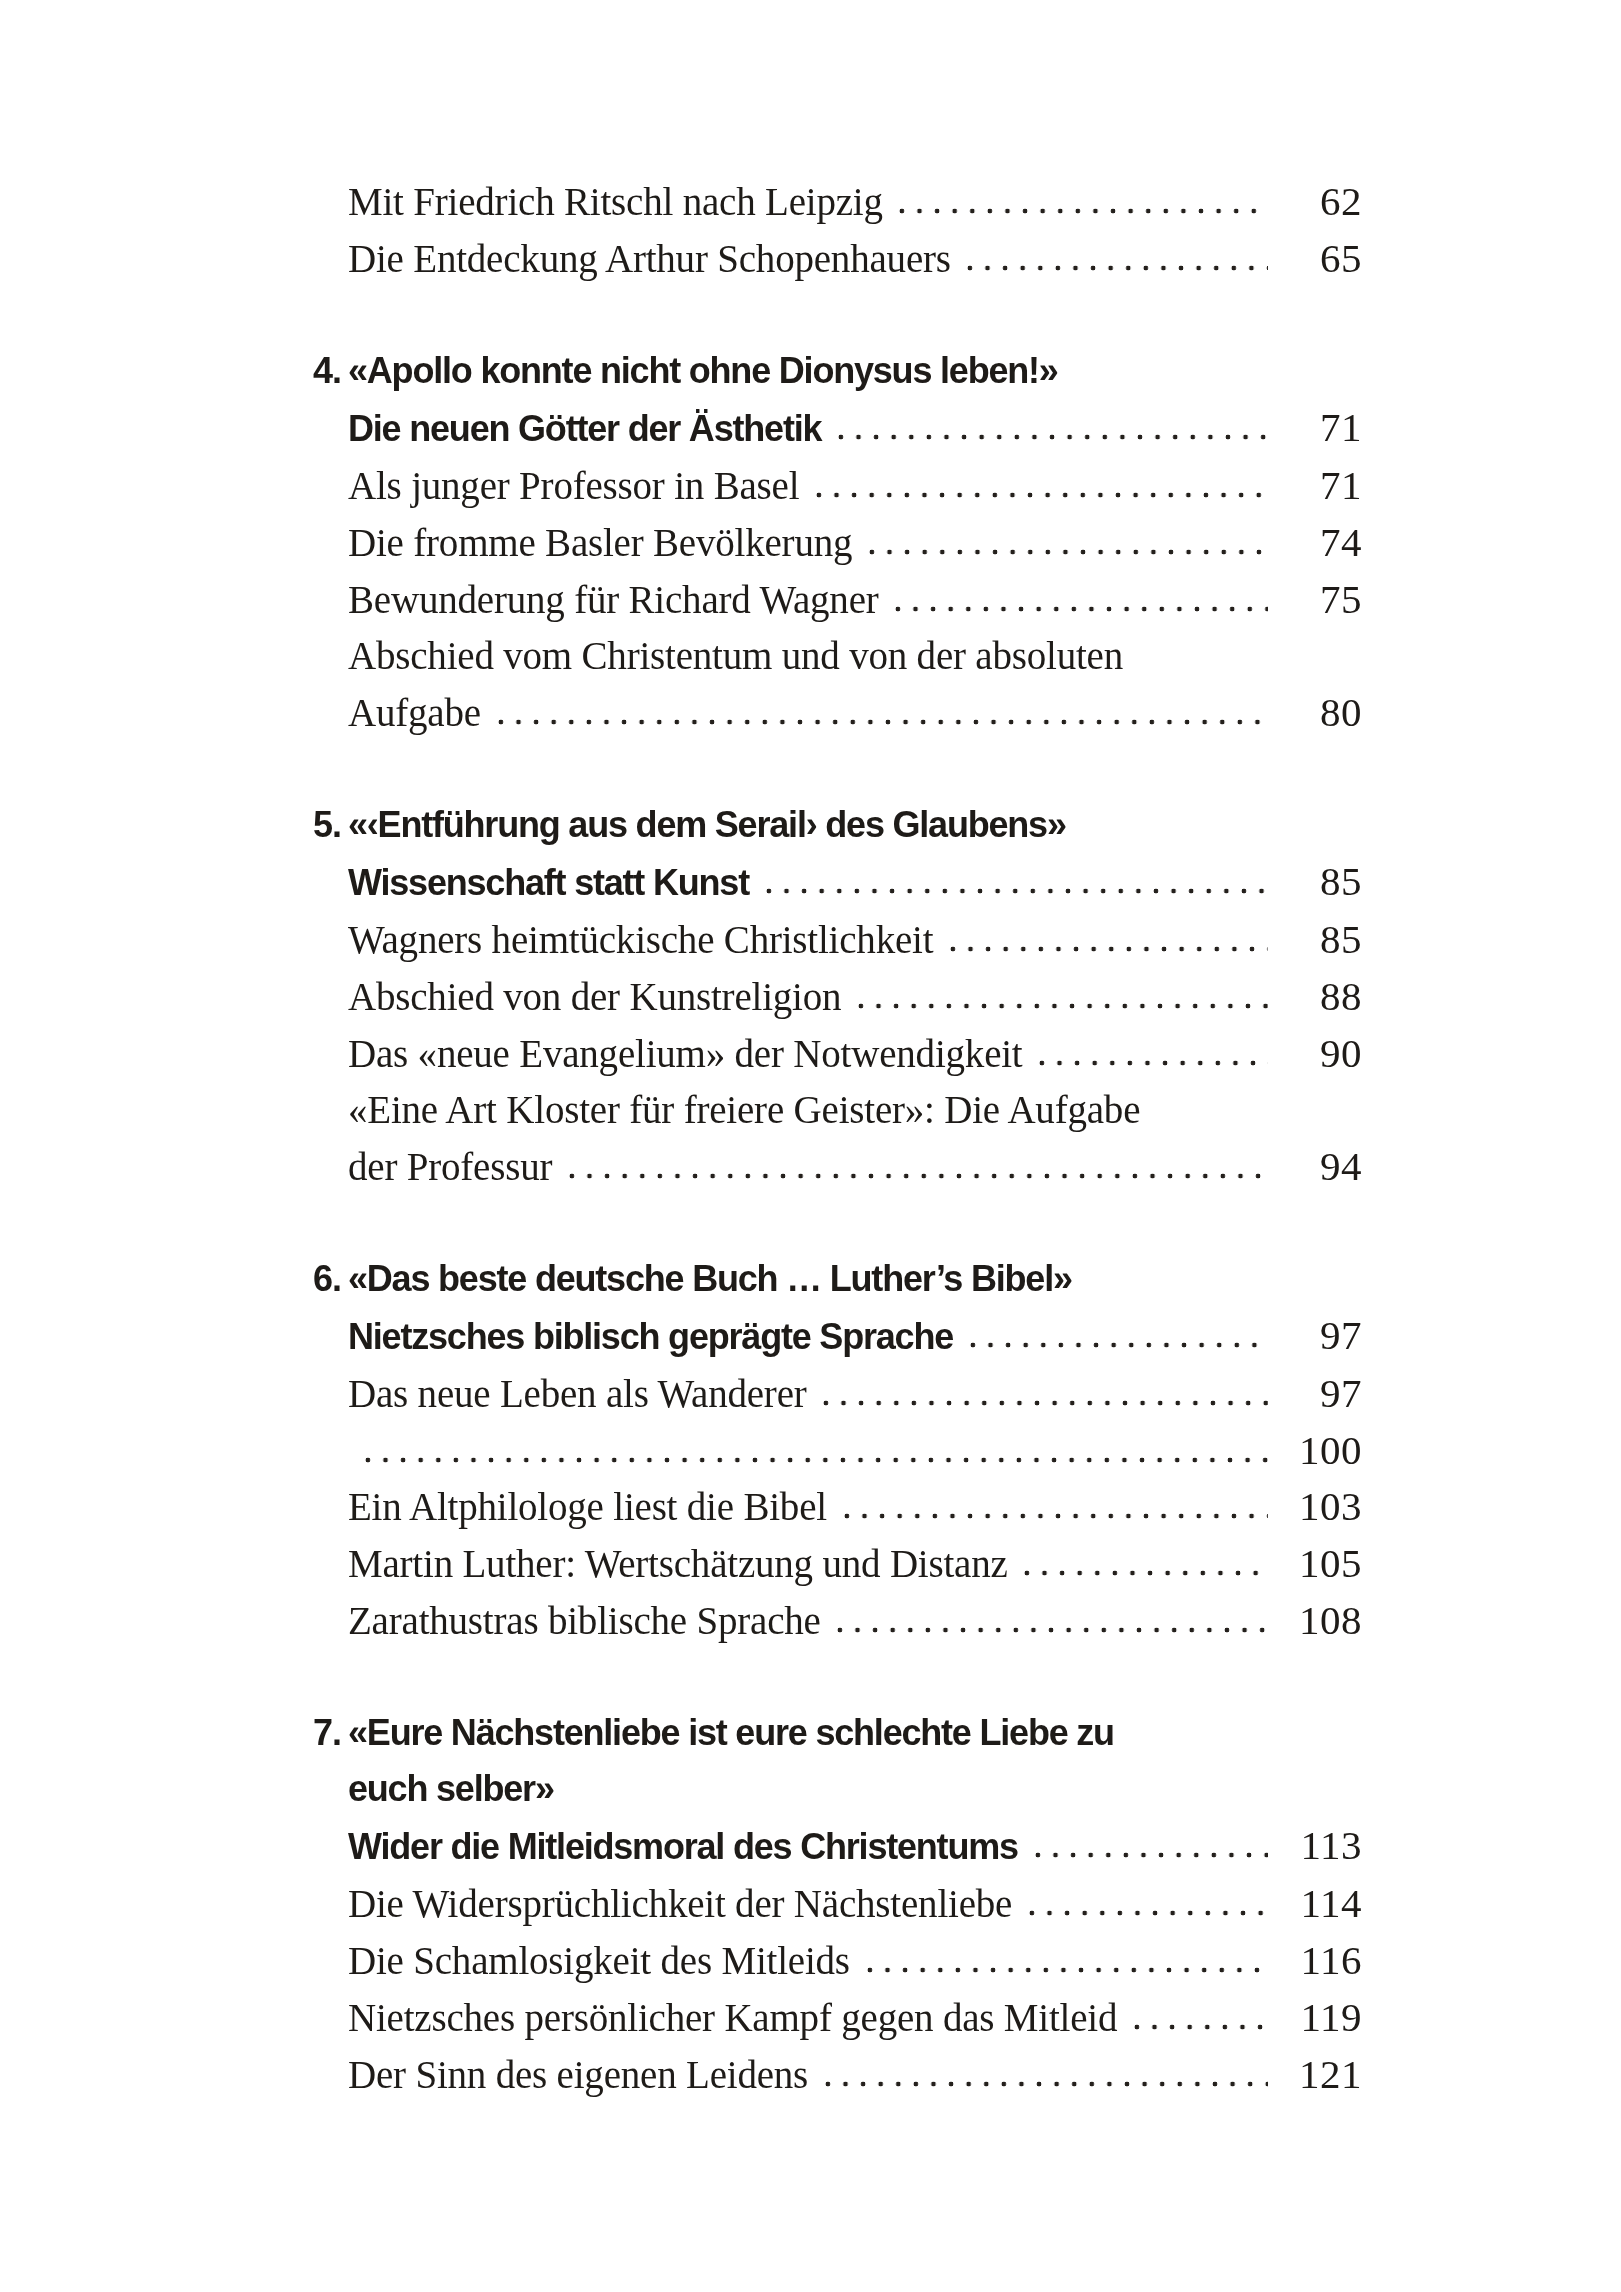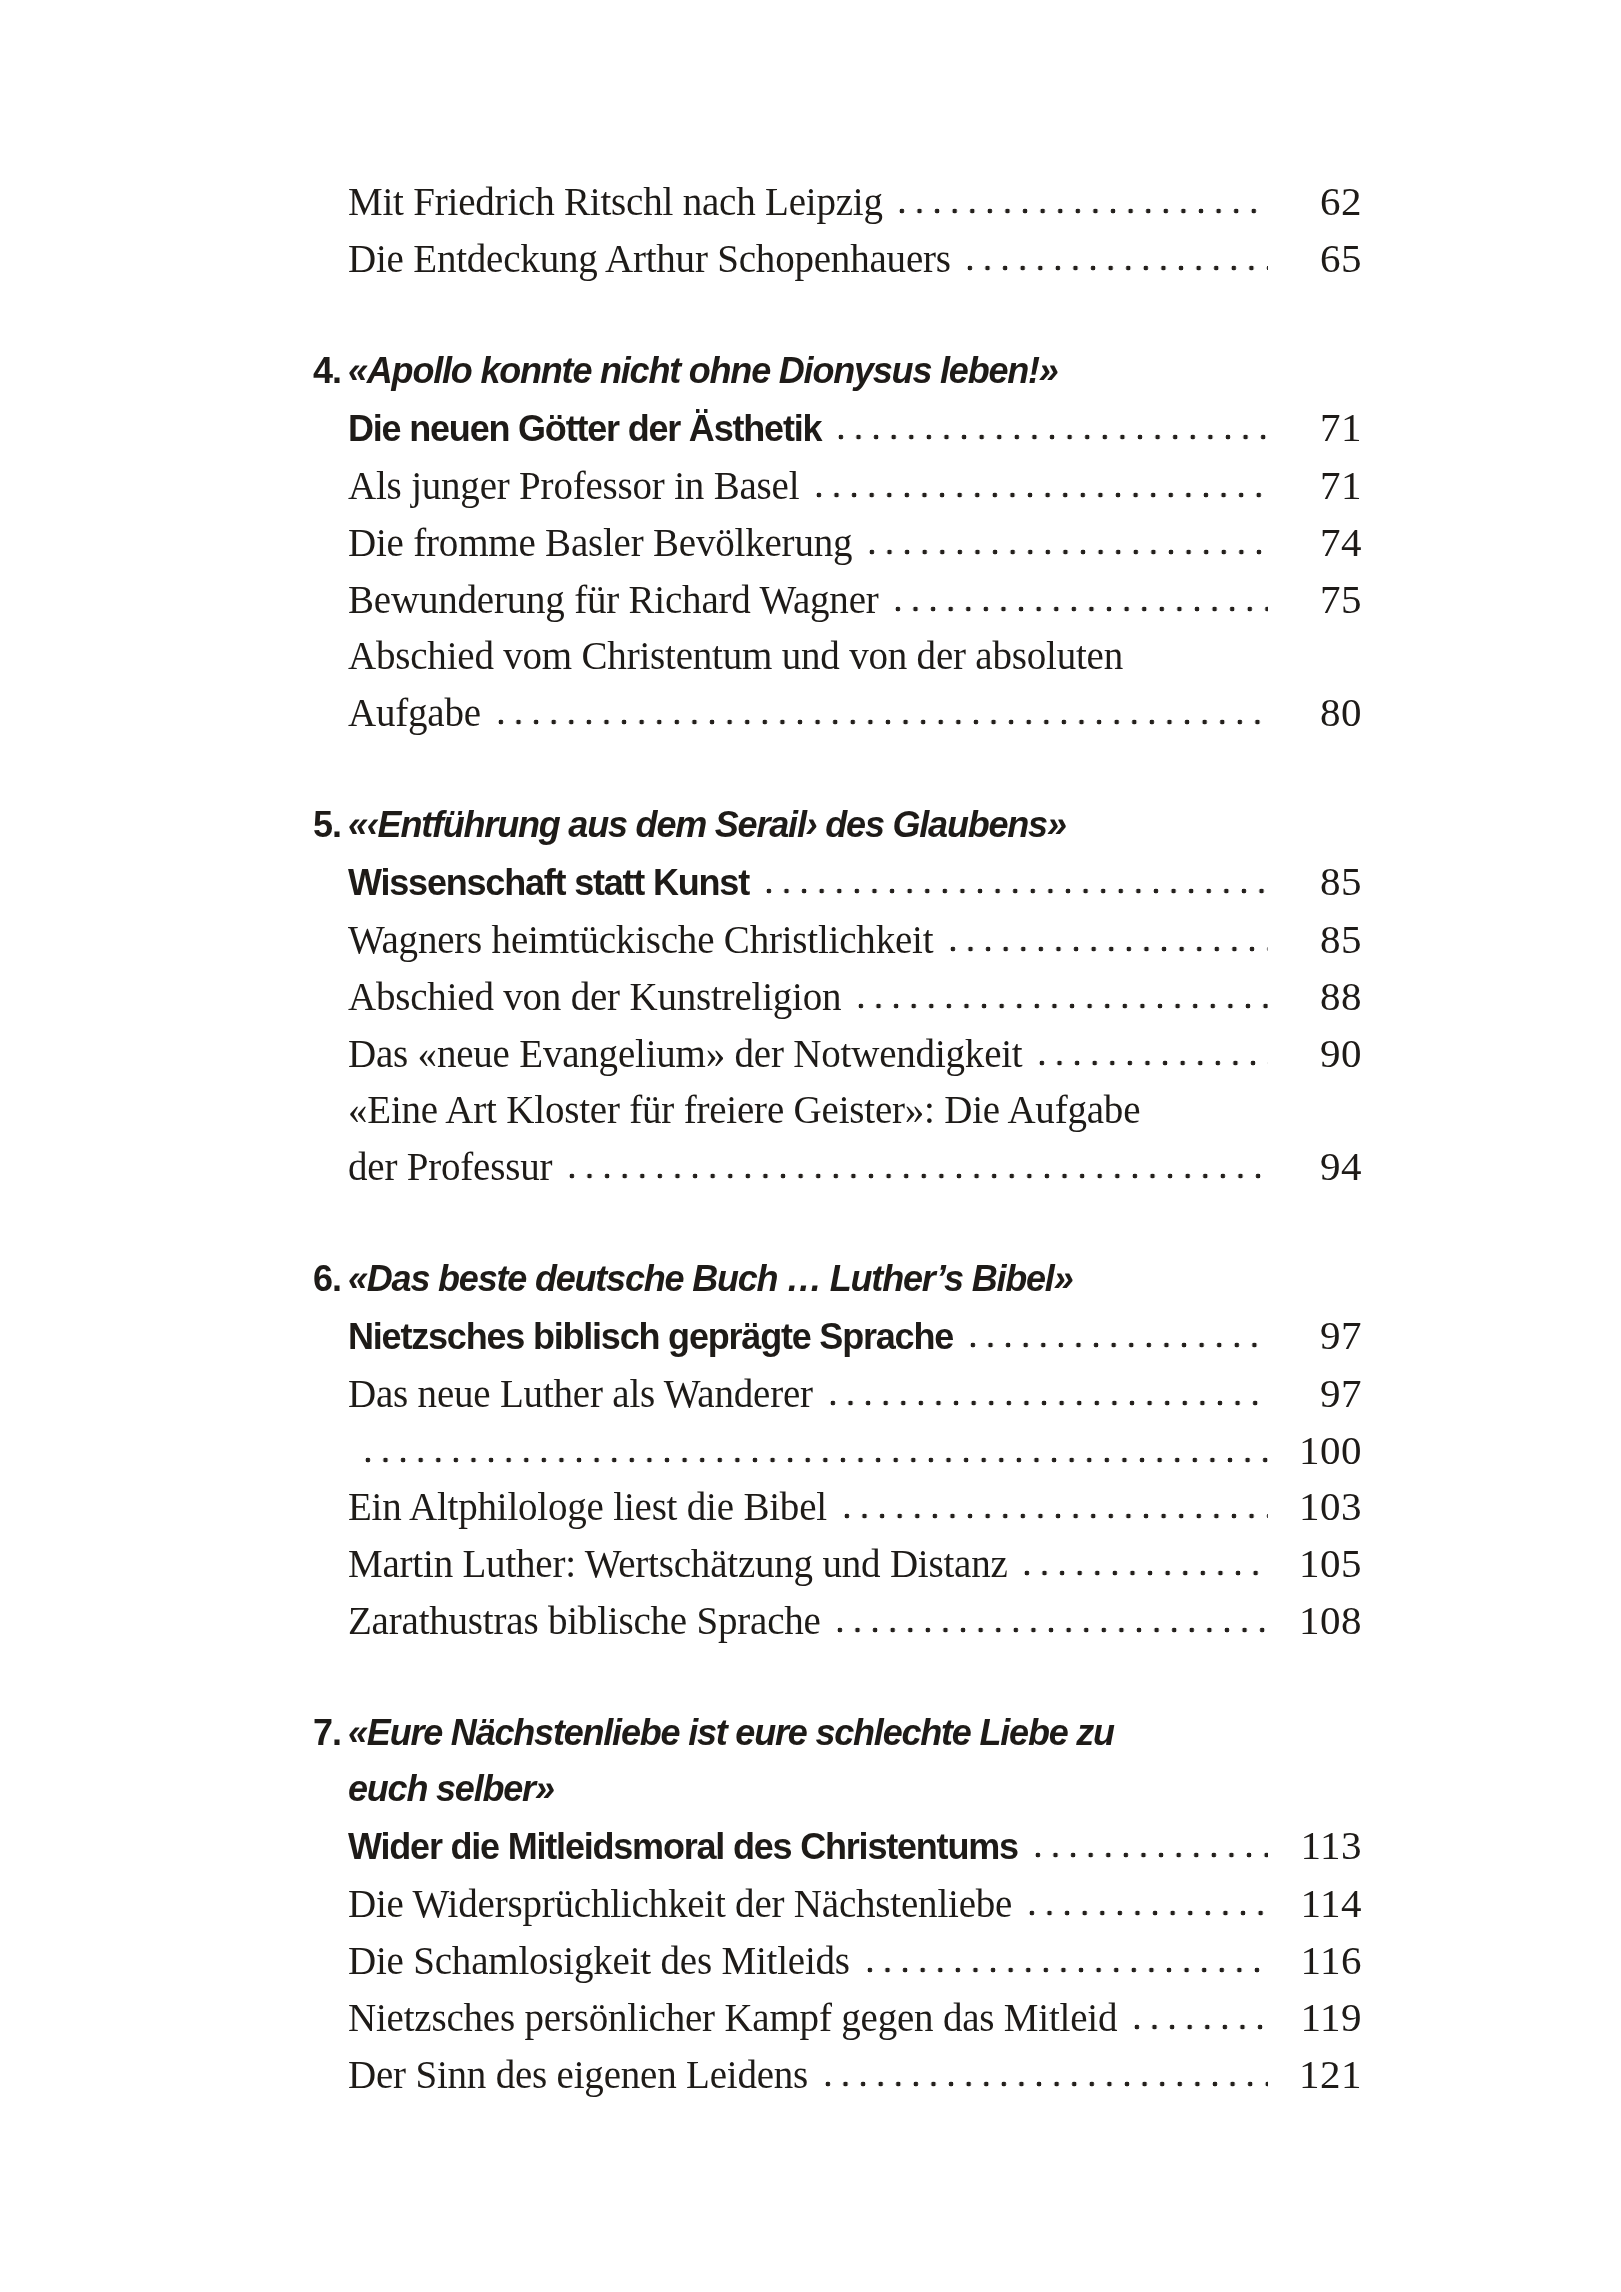--- a/index.html
+++ b/index.html
@@ -63,21 +63,20 @@
     line-height: 56px;
     font-family: "Liberation Sans", sans-serif;
     font-weight: 700;
     font-size: 36px;
     letter-spacing: -1px;
   }
   .section-title-line {
     line-height: 56px;
     font-family: "Liberation Sans", sans-serif;
     font-weight: 700;
-    font-style: italic;
     font-size: 36px;
     letter-spacing: -1.2px;
     white-space: pre;
   }
 
   
   .leader {
     flex: 1 1 auto;
     height: 8.8px;
     margin-left: 15.7px;
@@ -196,21 +195,21 @@
       <span class="section-num">6.</span>
     <div class="section-title-line">«Das beste deutsche Buch … Luther’s Bibel»</div>
         </div>
     <div class="section-rows">
           <div class="row bold-row">
     <span class="row-title">Nietzsches biblisch geprägte Sprache</span>
     <span class="leader"></span>
     <span class="page-num">97</span>
   </div>
           <div class="row">
-    <span class="row-title">Das neue Luther als Wanderer</span>
+    <span class="row-title">Das neue Leben als Wanderer</span>
     <span class="leader"></span>
     <span class="page-num">97</span>
   </div>
           <div class="row">
     <span class="leader"></span>
     <span class="page-num">100</span>
   </div>
           <div class="row">
     <span class="row-title">Ein Altphilologe liest die Bibel</span>
     <span class="leader"></span>

